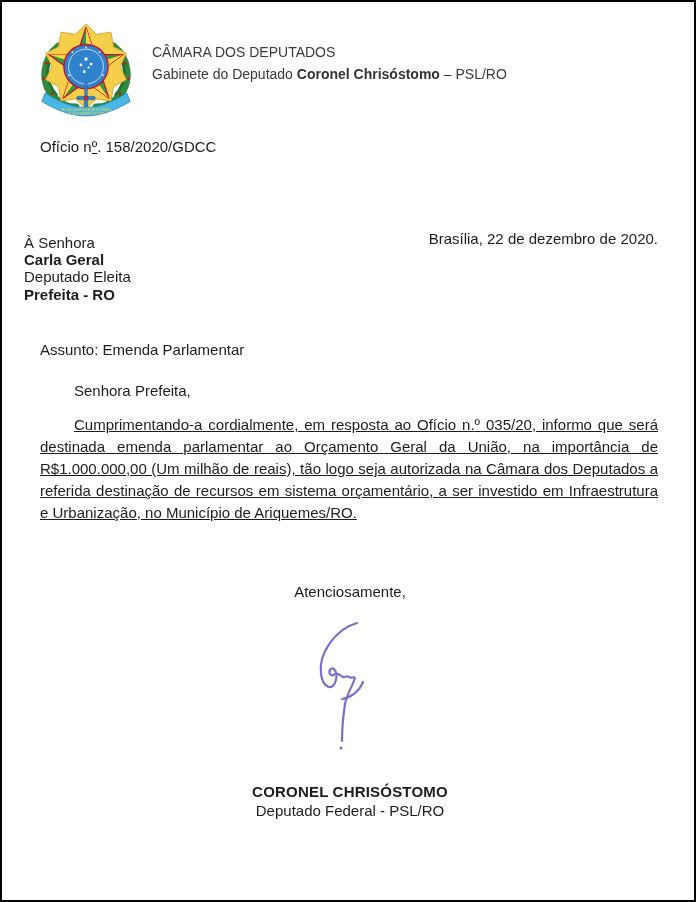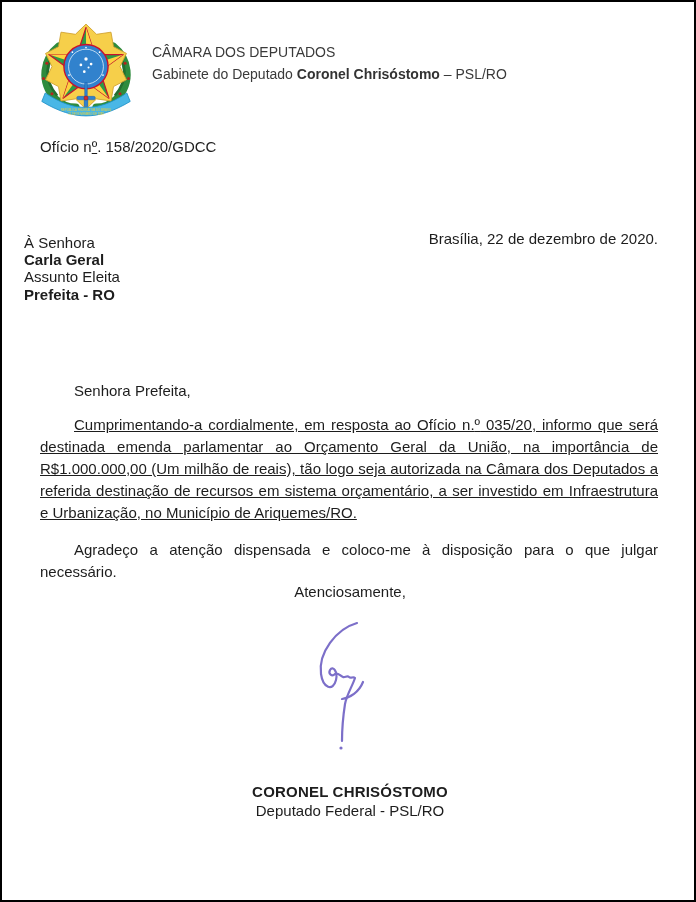--- a/index.html
+++ b/index.html
@@ -106,30 +106,30 @@
     <div><span>Gabinete do Deputado </span><span class="bold">Coronel Chrisóstomo</span><span> – PSL/RO</span></div>
   </div>
 
   <div class="abs reference"><span>Ofício n</span><span class="ordinal">º</span><span>. 158/2020/GDCC</span></div>
 
   <div class="abs dateline">Brasília, 22 de dezembro de 2020.</div>
 
   <div class="abs addressee">
     <div>À Senhora</div>
     <div class="bold">Carla Geral</div>
-    <div>Assunto Eleita</div>
+    <div>Deputado Eleita</div>
     <div class="bold">Prefeita - RO</div>
   </div>
 
+  <div class="abs subject">Assunto: Emenda Parlamentar</div>
 
   <div class="abs greeting">Senhora Prefeita,</div>
 
   <div class="abs para para1"><span>Cumprimentando-a cordialmente, em resposta ao Ofício n.</span><span class="ordinal">º</span><span> 035/20, informo que será destinada emenda parlamentar ao Orçamento Geral da União, na importância de R$1.000.000,00 (Um milhão de reais), tão logo seja autorizada na Câmara dos Deputados a referida destinação de recursos em sistema orçamentário, a ser investido em Infraestrutura e Urbanização, no Município de Ariquemes/RO.</span></div>
 
-  <div class="abs para para2">Agradeço a atenção dispensada e coloco-me à disposição para o que julgar necessário.</div>
 
   <div class="abs closing">Atenciosamente,</div>
 
   <svg class="abs signature" viewBox="0 0 78 142" aria-hidden="true">
     <g stroke="#7c6fc9" stroke-width="2.2" fill="none" stroke-linecap="round" stroke-linejoin="round">
       <path d="M 52,9 C 31,15 13,39 16,60 C 18,74 28,78 31,66 C 33,58 28,51 25,56 C 23,60 27,63 30,60 C 33,58 35,62 38,63 C 40,64 42,61 44,63 C 46,65 48,62 50,64 C 47,73 42,80 40,90 C 38,103 37,116 37,127"></path>
       <path d="M 58,68 C 54,78 45,84 37,85"></path>
     </g>
     <circle cx="36" cy="134" r="1.6" fill="#7c6fc9"></circle>
   </svg>

